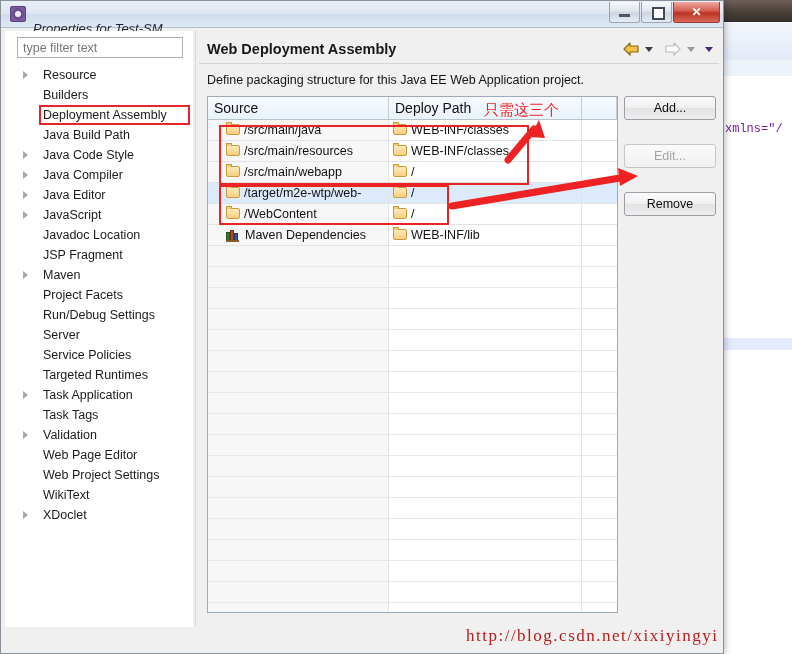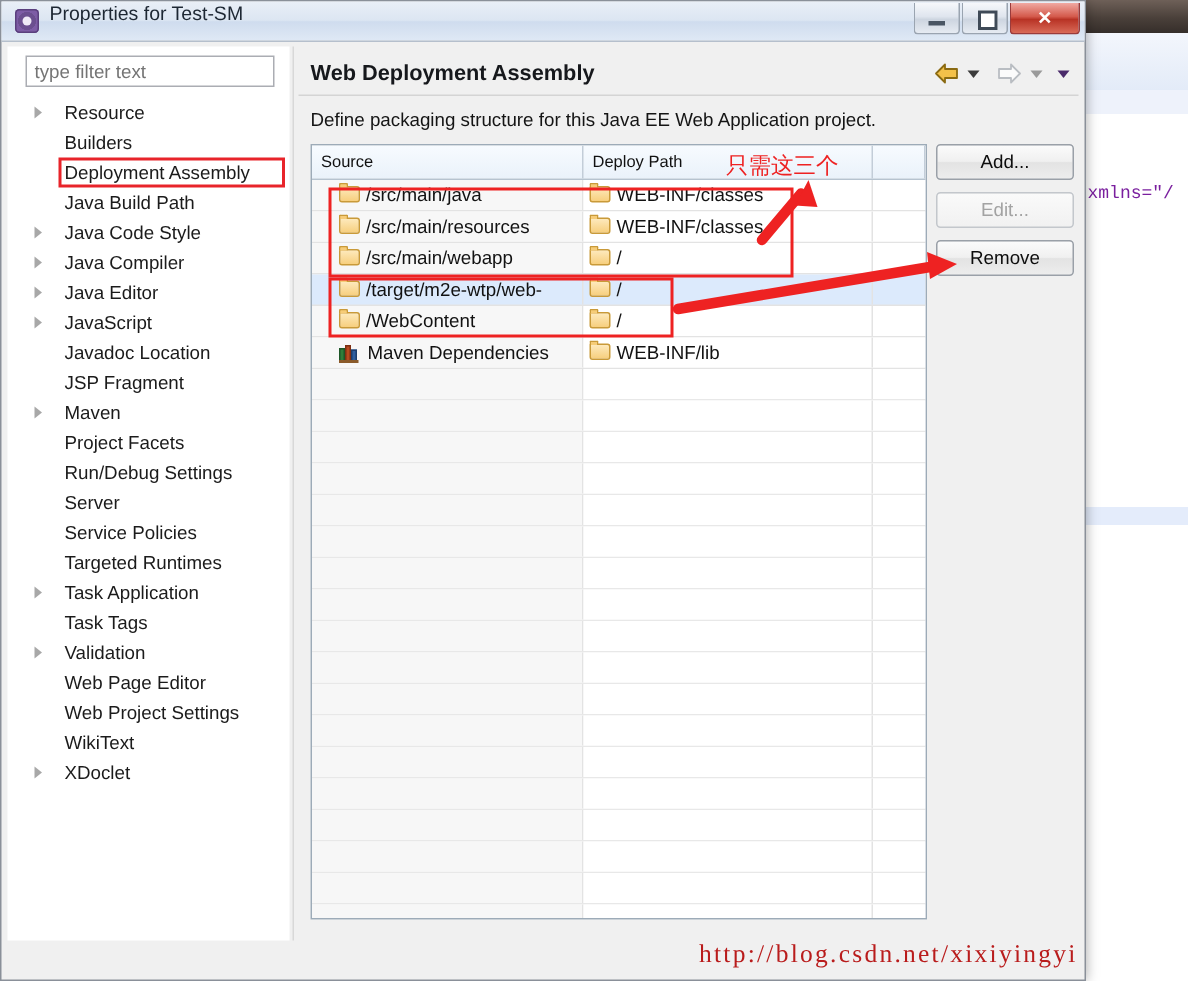--- a/index.html
+++ b/index.html
@@ -73,22 +73,22 @@
     background: radial-gradient(circle at 50% 50%, #e9e4f2 0 22%, #6b4f8f 24% 52%, #7d5ca5 54% 100%);
     box-shadow: inset 0 0 0 1px #5a3f7d;
   }
   .title-icon::after {
     content: "";
     position: absolute; left: 5px; top: 5px; width: 6px; height: 6px;
     border-radius: 50%;
     background: #efeaf6;
   }
   .title-text {
-    position: absolute; left: 32px; top: 0;
-    font-size: 13px; color: #1d2733;
+    position: absolute; left: 32px; top: 20px;
+    font-size: 13px; color: #1d2733; font-style: italic;
   }
   .win-btns {
     position: absolute; right: 3px; top: 1px;
     display: flex; gap: 1px;
   }
   .win-btn {
     width: 29px; height: 20px;
     border: 1px solid #9aa4b0;
     border-top: none;
     border-radius: 0 0 3px 3px;
@@ -213,21 +213,21 @@
   }
   .thead {
     display: flex;
     height: 22px;
     background: linear-gradient(to bottom, #f7fbff 0%, #eaf2fa 100%);
     border-bottom: 1px solid #b6c3cf;
   }
   .th {
     position: relative;
     height: 22px; line-height: 22px;
-    font-size: 11px; color: #111;
+    font-size: 14px; color: #111;
     padding-left: 6px;
     border-right: 1px solid #c3cdd8;
     box-sizing: border-box;
   }
   .th.c1 { width: 181px; }
   .th.c2 { width: 193px; }
   .th.c3 { width: 35px; }
   .trow {
     display: flex;
     height: 20px;
@@ -289,21 +289,21 @@
   .empty-row .e3 { width: 35px; background: #fff; }
 
   
   .side-btns {
     position: absolute; left: 425px; top: 65px;
     width: 92px;
   }
   .btn {
     display: block;
     width: 92px; height: 24px;
-    margin-bottom: 8px;
+    margin-bottom: 24px;
     font-family: "Liberation Sans", sans-serif;
     font-size: 12.5px;
     color: #0d0d0d;
     background: linear-gradient(to bottom, #fbfbfb 0%, #f0f0f0 48%, #e3e3e3 52%, #ededed 100%);
     border: 1px solid #9aa0a8;
     border-radius: 3px;
     box-sizing: border-box;
     cursor: default;
   }
   .btn.disabled { color: #a3a3a3; border-color: #c3c7cc; background: linear-gradient(to bottom, #fafafa, #f1f1f1); }

